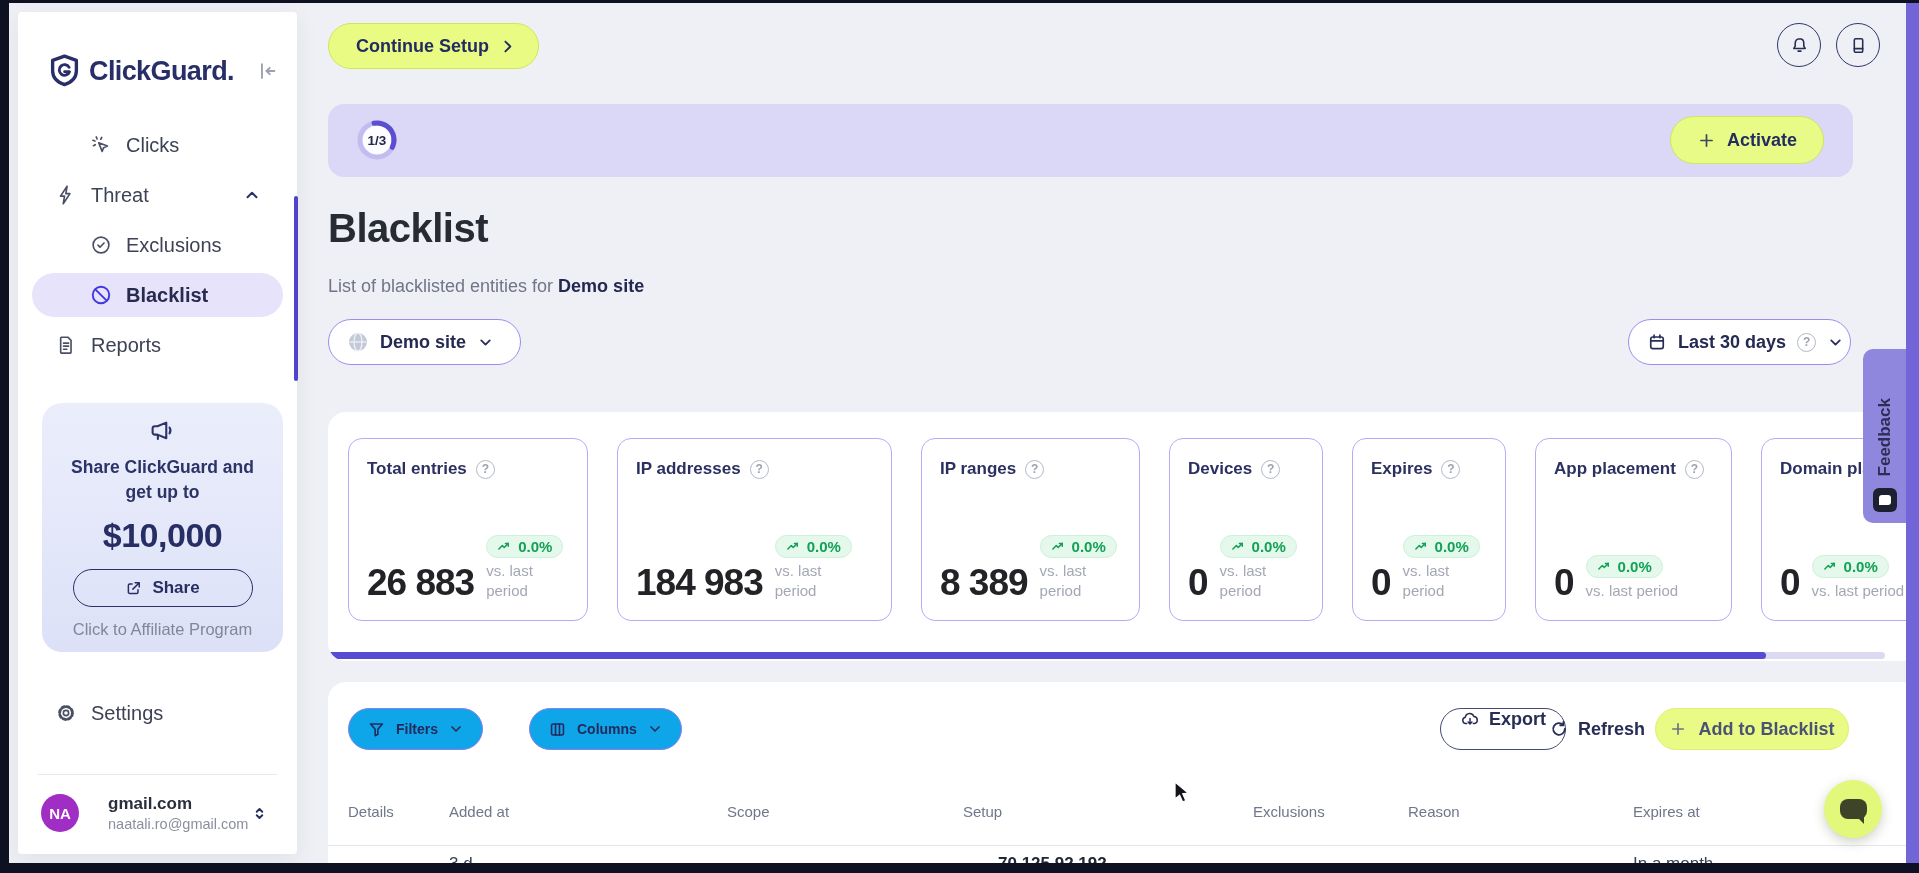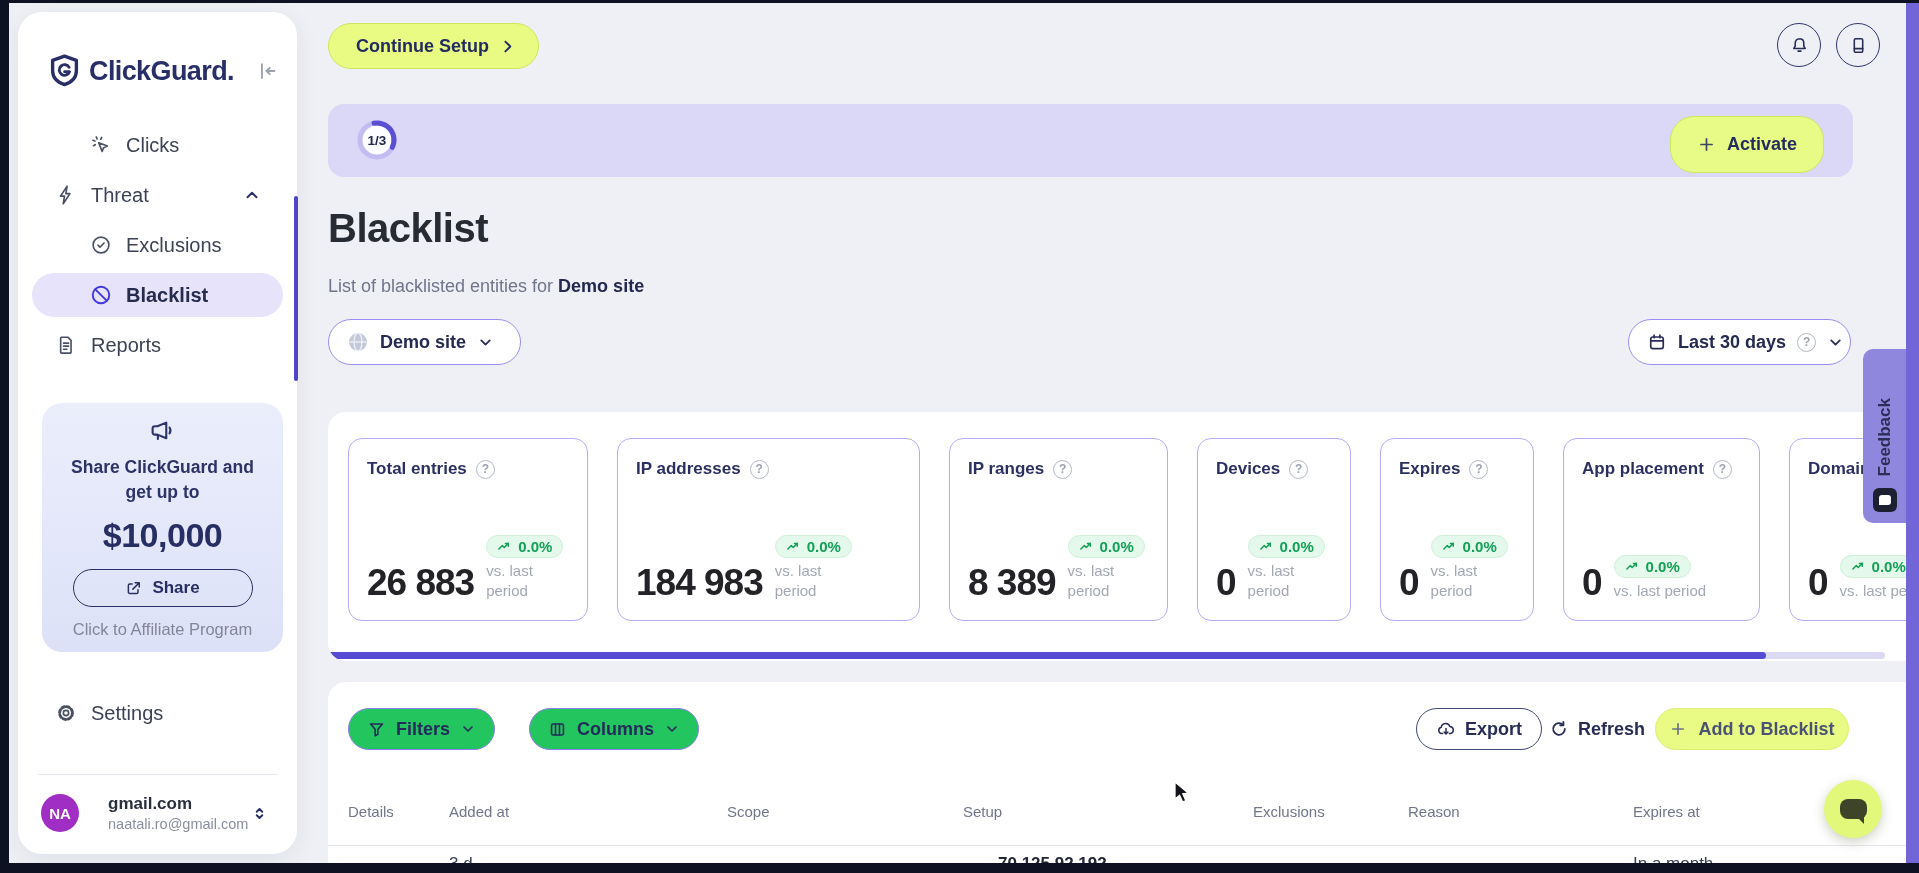--- a/index.html
+++ b/index.html
@@ -4,21 +4,21 @@
 <style>
   * { box-sizing: border-box; margin: 0; padding: 0; }
   html,body { width:1919px; height:873px; }
   body { background:#0e1122; font-family:"Liberation Sans",sans-serif; position:relative; overflow:hidden; }
   .viewport { position:absolute; left:9px; top:3px; width:1910px; height:860px; background:#eef0f5; overflow:hidden; }
 
   svg { display:block; }
   .ic { stroke:currentColor; fill:none; stroke-width:1.8; stroke-linecap:round; stroke-linejoin:round; }
 
   
-  .sidebar { position:absolute; left:9px; top:9px; width:279px; height:842px; background:#fff; border-radius:24px; box-shadow:0 6px 24px rgba(40,40,90,.07); }
+  .sidebar { position:absolute; left:9px; top:9px; width:279px; height:842px; background:#fff; border-radius:4px; box-shadow:0 6px 24px rgba(40,40,90,.07); }
   .logo-row { position:absolute; left:31px; top:42px; width:230px; display:flex; align-items:center; }
   .logo-mark { color:#282e68; }
   .logo-text { font-size:27px; font-weight:700; color:#282e68; letter-spacing:-.6px; margin-left:9px; }
   .collapse { color:#9aa0ad; margin-left:22px; }
 
   .nav { position:absolute; left:14px; top:108px; width:251px; }
   .nav-item { position:relative; height:50px; display:flex; align-items:center; gap:14px; color:#3d4355; font-size:20px; font-weight:500; border-radius:23px; cursor:pointer; }
   .nav-item.top { padding-left:23px; }
   .nav-item.child { padding-left:58px; }
   .nav-item .nicon { color:#4a5164; }
@@ -45,21 +45,21 @@
   
   .continue-btn { position:absolute; left:319px; top:20px; height:46px; padding:0 22px 0 27px; border-radius:23px; background:#eafb84; border:1.6px solid #cde75e; display:flex; align-items:center; gap:10px; font-size:18px; font-weight:700; color:#232b63; cursor:pointer; }
   .circle-btn { position:absolute; top:20px; width:44px; height:44px; border-radius:50%; border:1.4px solid #30366b; color:#272d55; display:flex; align-items:center; justify-content:center; cursor:pointer; background:transparent; }
   .circle-btn.bell { left:1768px; } .circle-btn.book { left:1827px; }
 
   
   .banner { position:absolute; left:319px; top:101px; width:1525px; height:73px; border-radius:16px; background:#dbd7f6; }
   .ring-wrap { position:absolute; left:27px; top:14px; width:44px; height:44px; }
   .ring-label { position:absolute; inset:0; display:flex; align-items:center; justify-content:center; font-size:13.5px; font-weight:700; color:#23274a; }
   .banner-msg { position:absolute; left:96px; top:0; height:73px; display:flex; align-items:center; font-size:18px; font-weight:500; color:#20243c; }
-  .activate-btn { position:absolute; right:29px; top:12px; height:57px; padding:0 26px; border-radius:24px; background:#e9fb87; border:1.6px solid #cde75e; display:flex; align-items:center; gap:11px; font-size:18px; font-weight:600; color:#252c60; cursor:pointer; }
+  .activate-btn { position:absolute; right:29px; top:12px; height:48px; padding:0 26px; border-radius:24px; background:#e9fb87; border:1.6px solid #cde75e; display:flex; align-items:center; gap:11px; font-size:18px; font-weight:600; color:#252c60; cursor:pointer; }
   .plus { color:#3f4768; }
 
   
   .page-title { position:absolute; left:319px; top:203px; font-size:40px; font-weight:800; color:#272b34; letter-spacing:-.5px; }
   .page-sub { position:absolute; left:319px; top:261px; font-size:18px; color:#70758a;margin-top:12px; }
   .page-sub b { color:#232850; font-weight:700; }
 
   
   .sel-pill { position:absolute; top:316px; height:46px; border:1.6px solid #9b8cf2; border-radius:23px; background:#fff; display:flex; align-items:center; gap:11px; padding:0 18px; font-size:18px; font-weight:600; color:#252a52; cursor:pointer; white-space:nowrap; }
   .sel-site { left:319px; width:193px; }
@@ -78,23 +78,23 @@
   .card-value { font-size:37px; font-weight:700; color:#232327; letter-spacing:-1px; line-height:.95; }
   .card-meta { display:flex; flex-direction:column; gap:3px; }
   .change-pill { display:inline-flex; align-items:center; gap:6px; background:#e4f8eb; border:1px solid #cdf0d9; color:#12a156; border-radius:13px; padding:2px 10px; font-size:15px; font-weight:700; width:max-content; }
   .card-sub { font-size:15px; color:#a3a8b4; line-height:1.3; }
   .card:nth-child(-n+5) .card-sub { max-width:64px; }
   .hbar-track { position:absolute; left:0; top:240px; width:1557px; height:7px; background:#dcd9f2; border-radius:4px; }
   .hbar-thumb { position:absolute; left:0; top:0; width:1438px; height:7px; background:#564bd3; border-radius:4px; }
 
   
   .table-panel { position:absolute; left:319px; top:679px; width:1591px; height:181px; background:#fff; border-radius:18px 18px 0 0; }
-  .tool-pill { position:absolute; top:26px; height:42px; border:1.6px solid #8d7eef; border-radius:21px; background:#22c55e; display:flex; align-items:center; gap:10px; padding:0 18px; font-size:18px; font-weight:600; color:#242a5c; cursor:pointer; }
+  .tool-pill { position:absolute; top:26px; height:42px; border:1.6px solid #8d7eef; border-radius:21px; background:#0ea5e9; display:flex; align-items:center; gap:10px; padding:0 18px; font-size:14px; font-weight:600; color:#242a5c; cursor:pointer; }
   .tp-filters { left:20px; } .tp-columns { left:201px; }
-  .export-btn { position:absolute; left:1088px; top:26px; height:42px; border:1.5px solid #434a74; border-radius:21px; background:#fff; display:flex; align-items:center; gap:9px; padding:0 19px; font-size:18px; font-weight:600; color:#272d55; cursor:pointer; }
+  .export-btn { position:absolute; left:1112px; top:26px; height:42px; border:1.5px solid #434a74; border-radius:21px; background:#fff; display:flex; gap:9px; padding:0 19px; font-size:18px; font-weight:600; color:#272d55; cursor:pointer; }
   .refresh-btn { position:absolute; left:1221px; top:26px; height:42px; display:flex; align-items:center; gap:9px; font-size:18px; font-weight:600; color:#272d55; background:none; border:none; cursor:pointer; }
   .add-btn { position:absolute; left:1327px; top:26px; height:42px; width:194px; border-radius:21px; background:#e9fa85; border:1px solid #dff075; display:flex; align-items:center; justify-content:center; gap:11px; font-size:18px; font-weight:600; color:#4b5374; cursor:pointer; }
   .thead { position:absolute; left:20px; top:121px; width:1551px; display:grid; grid-template-columns:101px 278px 236px 290px 155px 225px 1fr; font-size:15px; color:#71768a; }
   .t-divider { position:absolute; left:0; top:163px; width:1591px; height:1px; background:#e5e7ee; }
   .trow { position:absolute; left:20px; top:172px; width:1551px; display:grid; grid-template-columns:101px 278px 236px 290px 155px 225px 1fr; font-size:17px; color:#3a4152; }
   .trow .entity { font-weight:700; color:#232733; padding-left:35px; }
 
   
   .vbar { position:absolute; right:0; top:0; width:13px; height:860px; background:#7165d8; }
   .feedback-tab { position:absolute; left:1854px; top:346px; width:43px; height:174px; background:#8f86dd; border-radius:10px 0 0 10px; display:flex; flex-direction:column; align-items:center; justify-content:flex-end; gap:12px; padding-bottom:11px; cursor:pointer; z-index:5; }
@@ -323,21 +323,21 @@
                   <path d="M3 16l5.5-5.5 3 3L18 7"></path>
                   <path d="M13.5 7H18v4.5"></path>
                 </svg>
                 <span>0.0%</span>
               </span>
             <span class="card-sub">vs. last period</span>
           </span>
         </div>
       </div>
 
-      <div class="card" style="width:303px">
+      <div class="card" style="width:275px">
         <div class="card-title-row">
             <span>IP addresses</span>
             <span class="help">?</span>
           </div>
         <div class="card-bottom">
           <span class="card-value">184 983</span>
           <span class="card-meta">
             <span class="change-pill">
                 <svg width="15" height="15" viewBox="0 0 24 24" class="ic" style="stroke-width:2.4">
                   <path d="M3 16l5.5-5.5 3 3L18 7"></path>

